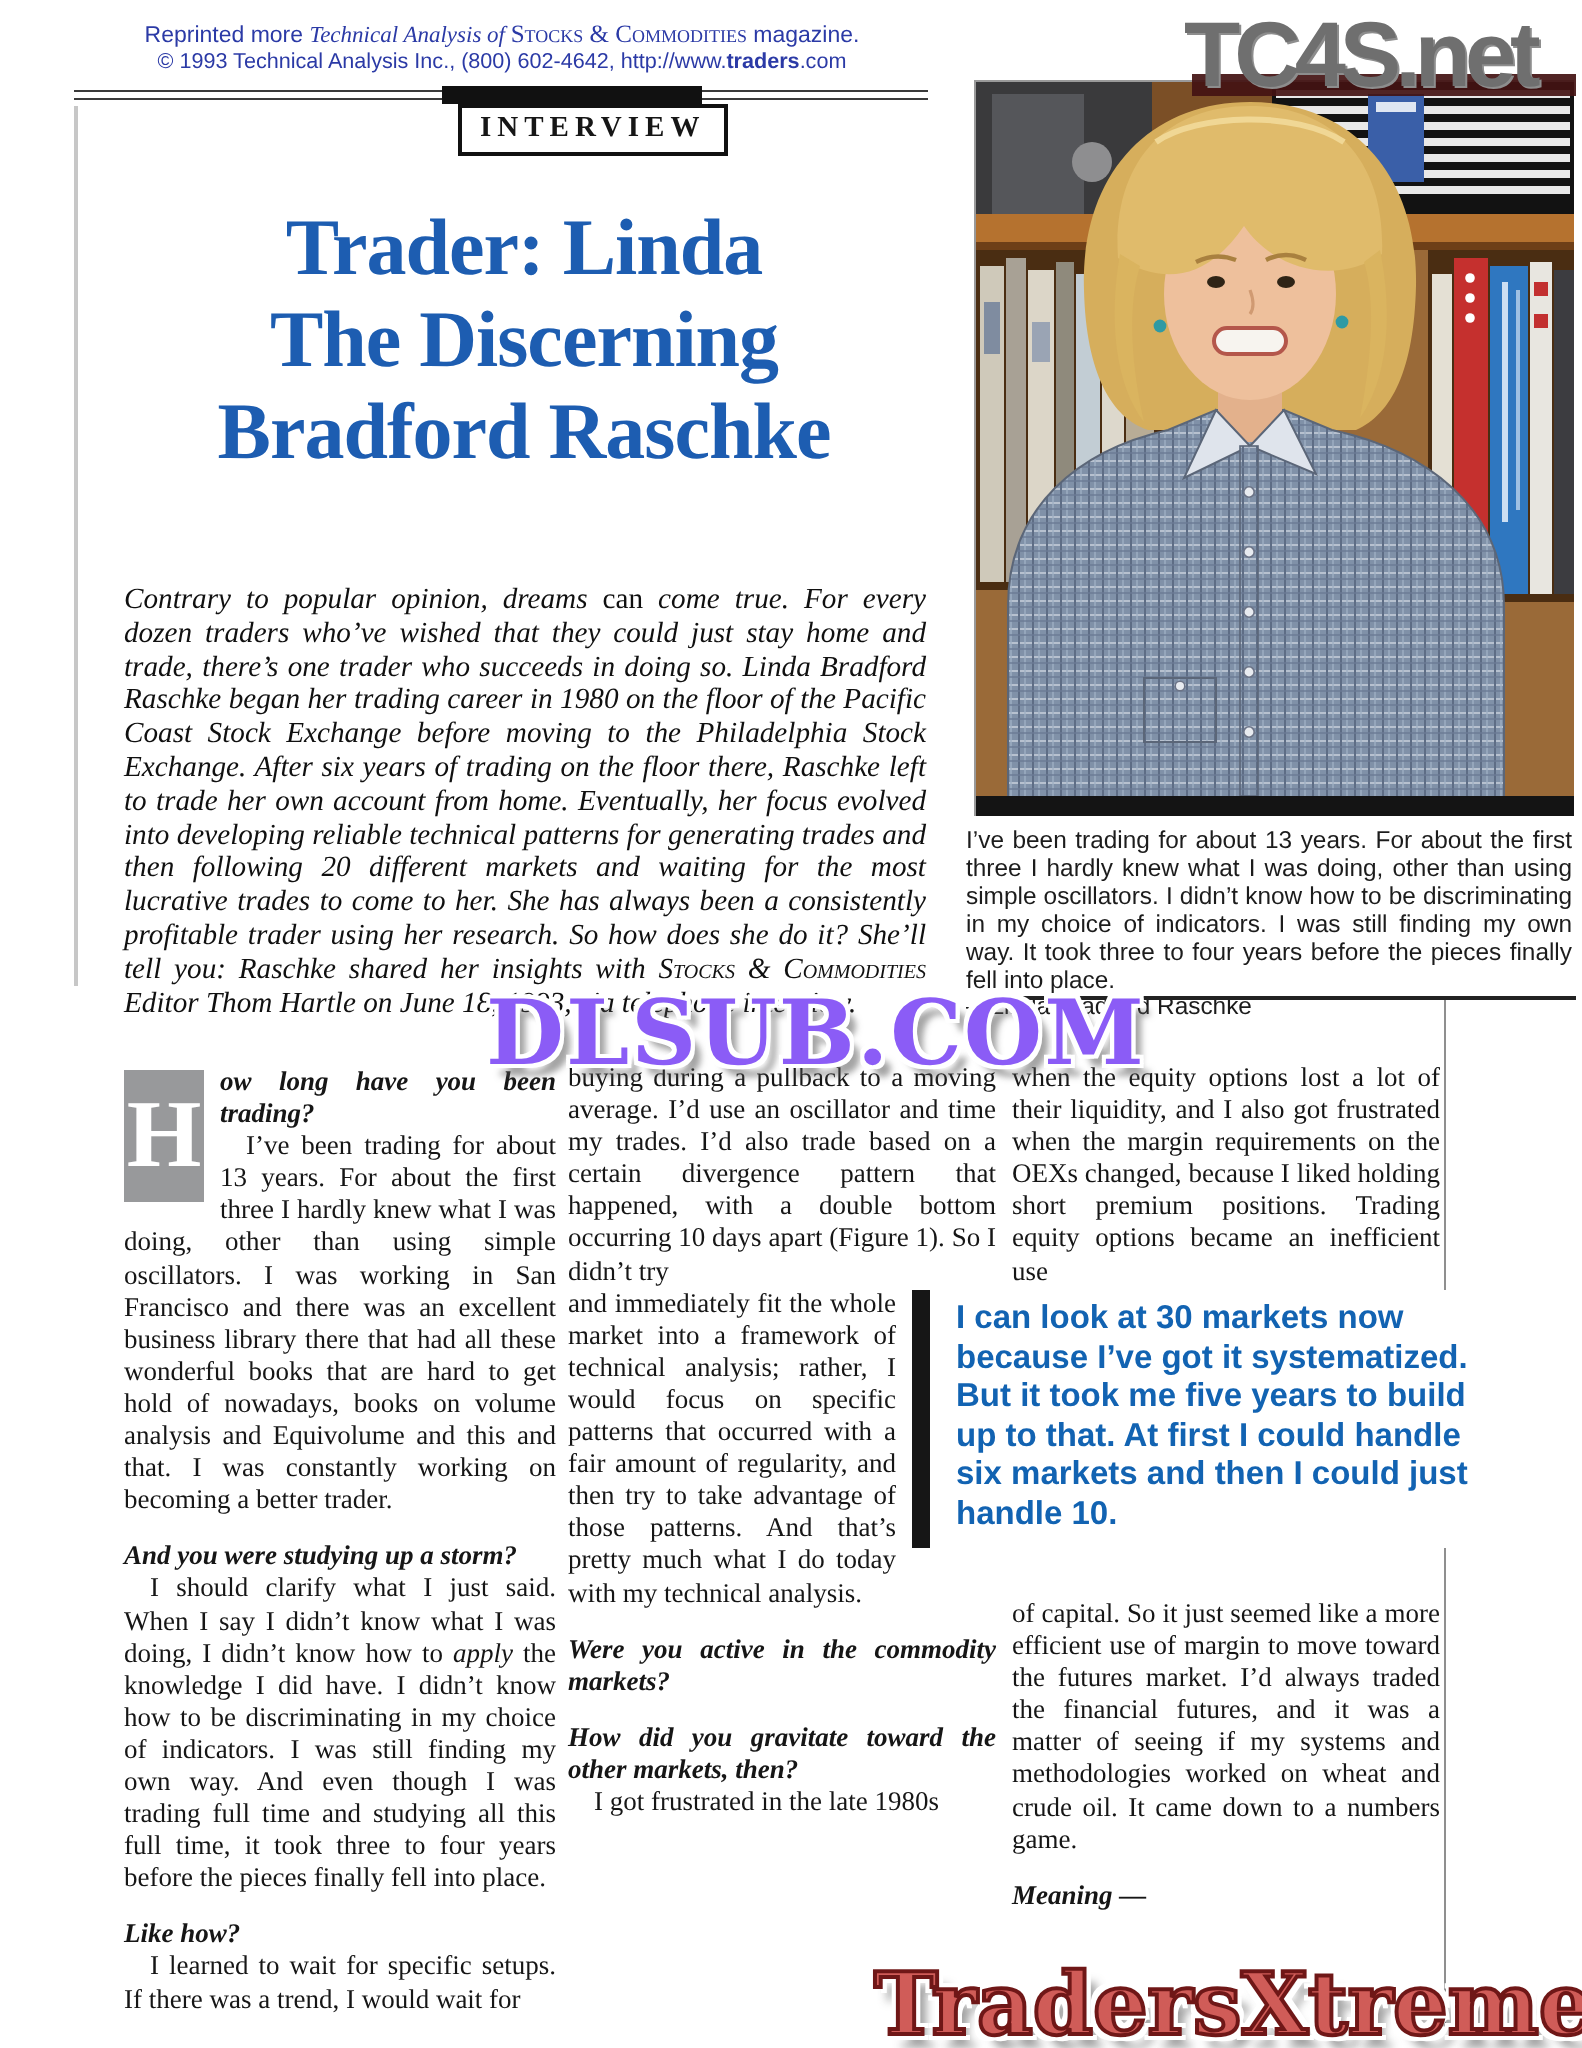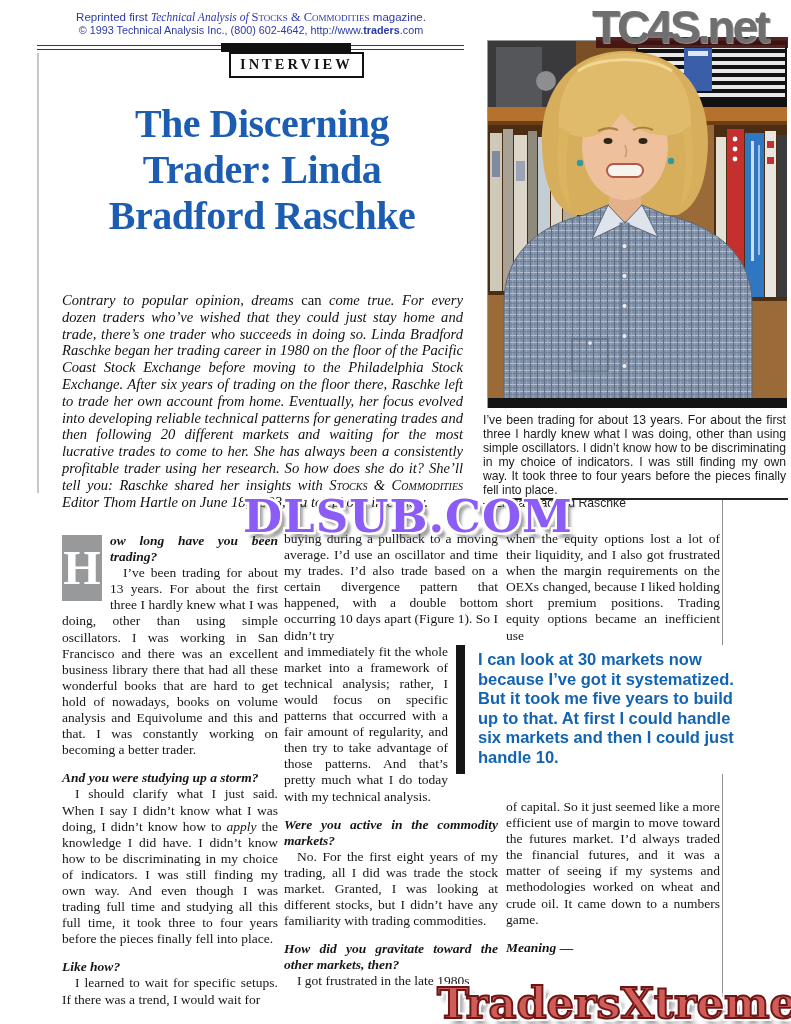--- a/index.html
+++ b/index.html
@@ -74,32 +74,32 @@
               font-size:43px;color:#d05c58;z-index:6;-webkit-text-stroke:2px #6f1717;
               text-shadow:-3px -3px 0 #fff,3px -3px 0 #fff,-3px 3px 0 #fff,3px 3px 0 #fff,
                           6px 7px 4px rgba(70,70,70,.5);}
 </style>
 </head>
 <body>
 
 <div class="page">
 
   <div class="abs masthead">
-    <div class="mh1"><span>Reprinted first </span><span class="wk">Technical Analysis of </span><span class="sc">Stocks &amp; Commodities</span><span> magazine.</span></div>
+    <div class="mh1"><span>Reprinted more </span><span class="wk">Technical Analysis of </span><span class="sc">Stocks &amp; Commodities</span><span> magazine.</span></div>
     <div class="mh2"><span>© 1993 Technical Analysis Inc., (800) 602-4642, http://www.</span><b>traders</b><span>.com</span></div>
   </div>
 
   <div class="abs rule-top"></div>
   <div class="abs int-bar"></div>
   <div class="abs interview">INTERVIEW</div>
   <div class="abs left-rule"></div>
 
   <div class="abs title">
+    <div>Trader: Linda</div>
     <div>The Discerning</div>
-    <div>Trader: Linda</div>
     <div>Bradford Raschke</div>
   </div>
 
   <div class="abs intro"><span>Contrary to popular opinion, dreams </span><span class="rom">can</span><span> come true. For every dozen traders who’ve wished that they could just stay home and trade, there’s one trader who succeeds in doing so. Linda Bradford Raschke began her trading career in 1980 on the floor of the Pacific Coast Stock Exchange before moving to the Philadelphia Stock Exchange. After six years of trading on the floor there, Raschke left to trade her own account from home. Eventually, her focus evolved into developing reliable technical patterns for generating trades and then following 20 different markets and waiting for the most lucrative trades to come to her. She has always been a consistently profitable trader using her research. So how does she do it? She’ll tell you: Raschke shared her insights with </span><span class="sc">Stocks &amp; Commodities</span><span> Editor Thom Hartle on June 18, 1993, via telephone interview.</span></div>
 
   <div class="abs photo-wrap">
     <svg width="299" height="367" viewBox="0 0 299 367">
       <defs>
         <pattern id="chk" width="7" height="7" patternUnits="userSpaceOnUse">
           <rect width="7" height="7" fill="#8091a8"></rect>
@@ -215,21 +215,20 @@
     <p class="q">And you were studying up a storm?</p>
     <p class="ans"><span>I should clarify what I just said. When I say I didn’t know what I was doing, I didn’t know how to </span><i>apply</i><span> the knowledge I did have. I didn’t know how to be discriminating in my choice of indicators. I was still finding my own way. And even though I was trading full time and studying all this full time, it took three to four years before the pieces finally fell into place.</span></p>
     <p class="q">Like how?</p>
     <p class="ans">I learned to wait for specific setups. If there was a trend, I would wait for</p>
   </div>
 
   <div class="abs col col2">
     <p class="noindent">buying during a pullback to a moving average. I’d use an oscillator and time my trades. I’d also trade based on a certain divergence pattern that happened, with a double bottom occurring 10 days apart (Figure 1). So I didn’t try</p>
     <p class="noindent narrow">and immediately fit the whole market into a framework of technical analysis; rather, I would focus on specific patterns that occurred with a fair amount of regularity, and then try to take advantage of those patterns. And that’s pretty much what I do today with my technical analysis.</p>
     <p class="q">Were you active in the commodity markets?</p>
-    <p class="ans">No. For the first eight years of my trading, all I did was trade the stock market. Granted, I was looking at different stocks, but I didn’t have any familiarity with trading commodities.</p>
     <p class="q">How did you gravitate toward the other markets, then?</p>
     <p class="ans">I got frustrated in the late 1980s</p>
   </div>
 
   <div class="abs col col3a">
     <p class="noindent">when the equity options lost a lot of their liquidity, and I also got frustrated when the margin requirements on the OEXs changed, because I liked holding short premium positions. Trading equity options became an inefficient use</p>
   </div>
 
   <div class="abs pullquote">I can look at 30 markets now because I’ve got it systematized. But it took me five years to build up to that. At first I could handle six markets and then I could just handle 10.</div>
 

